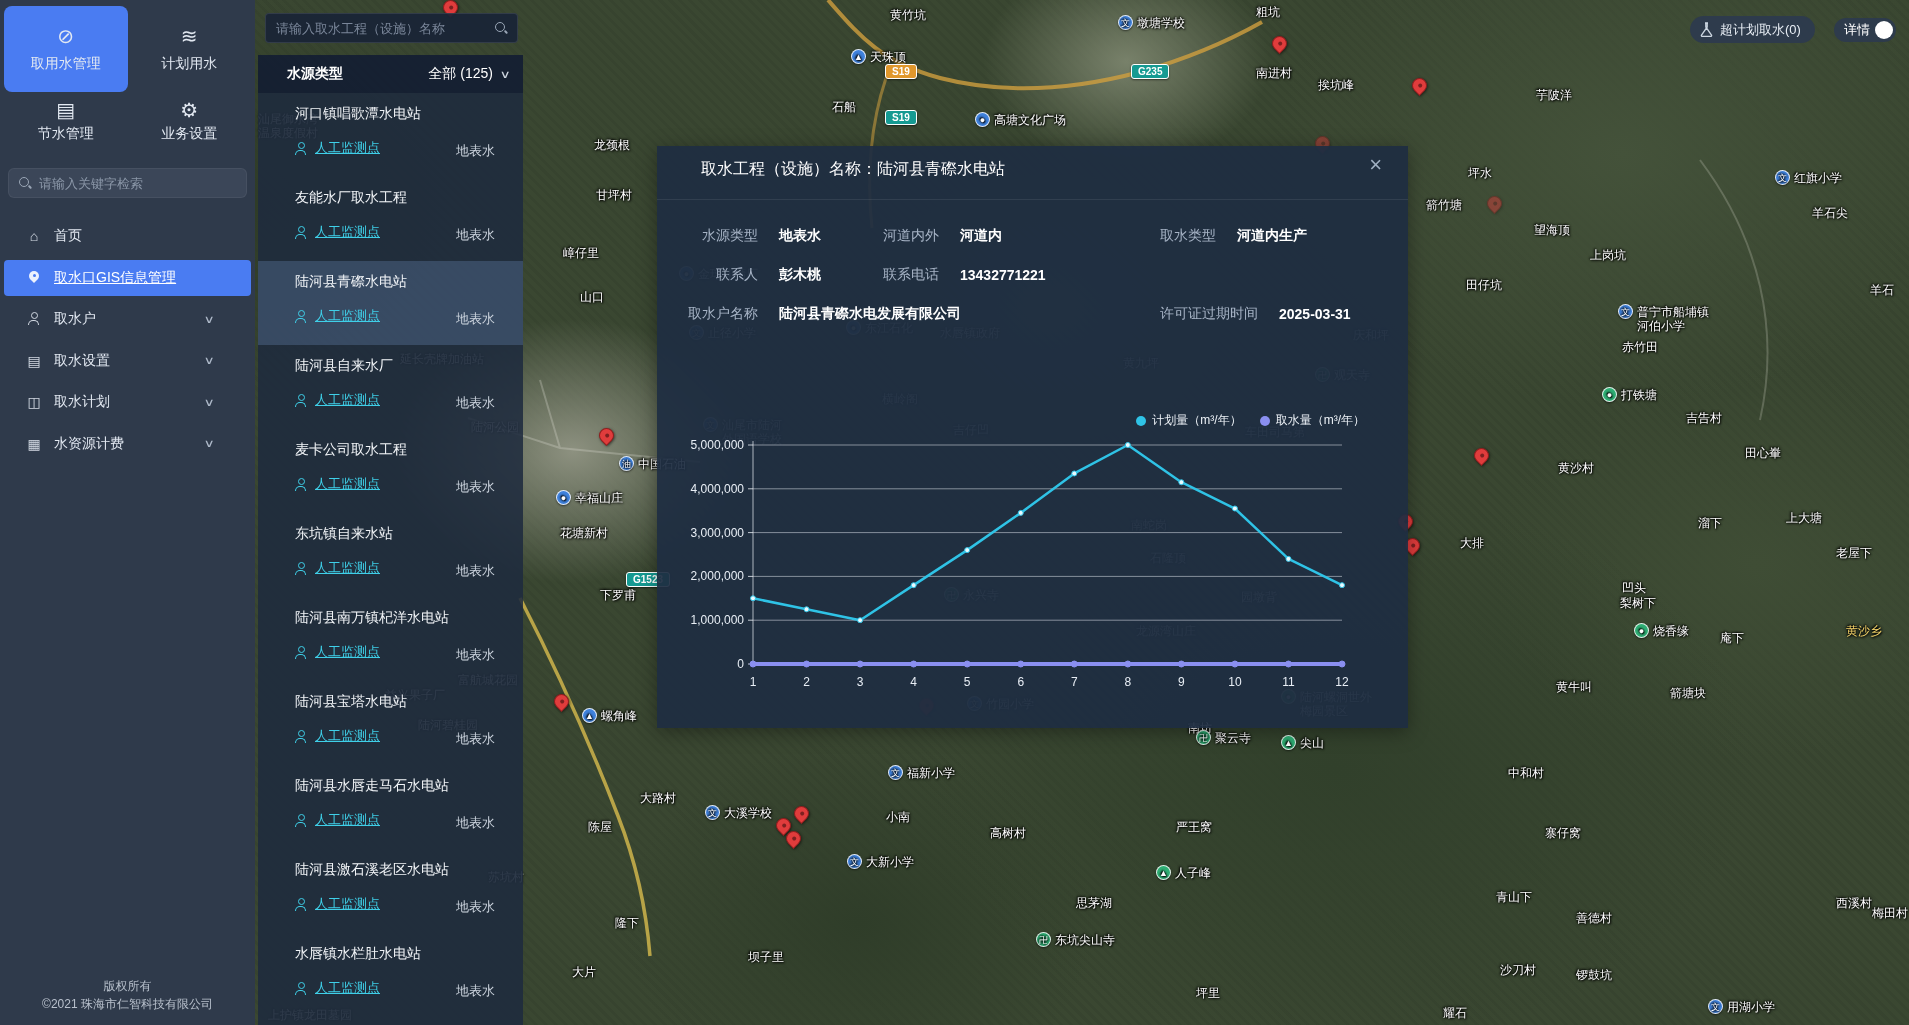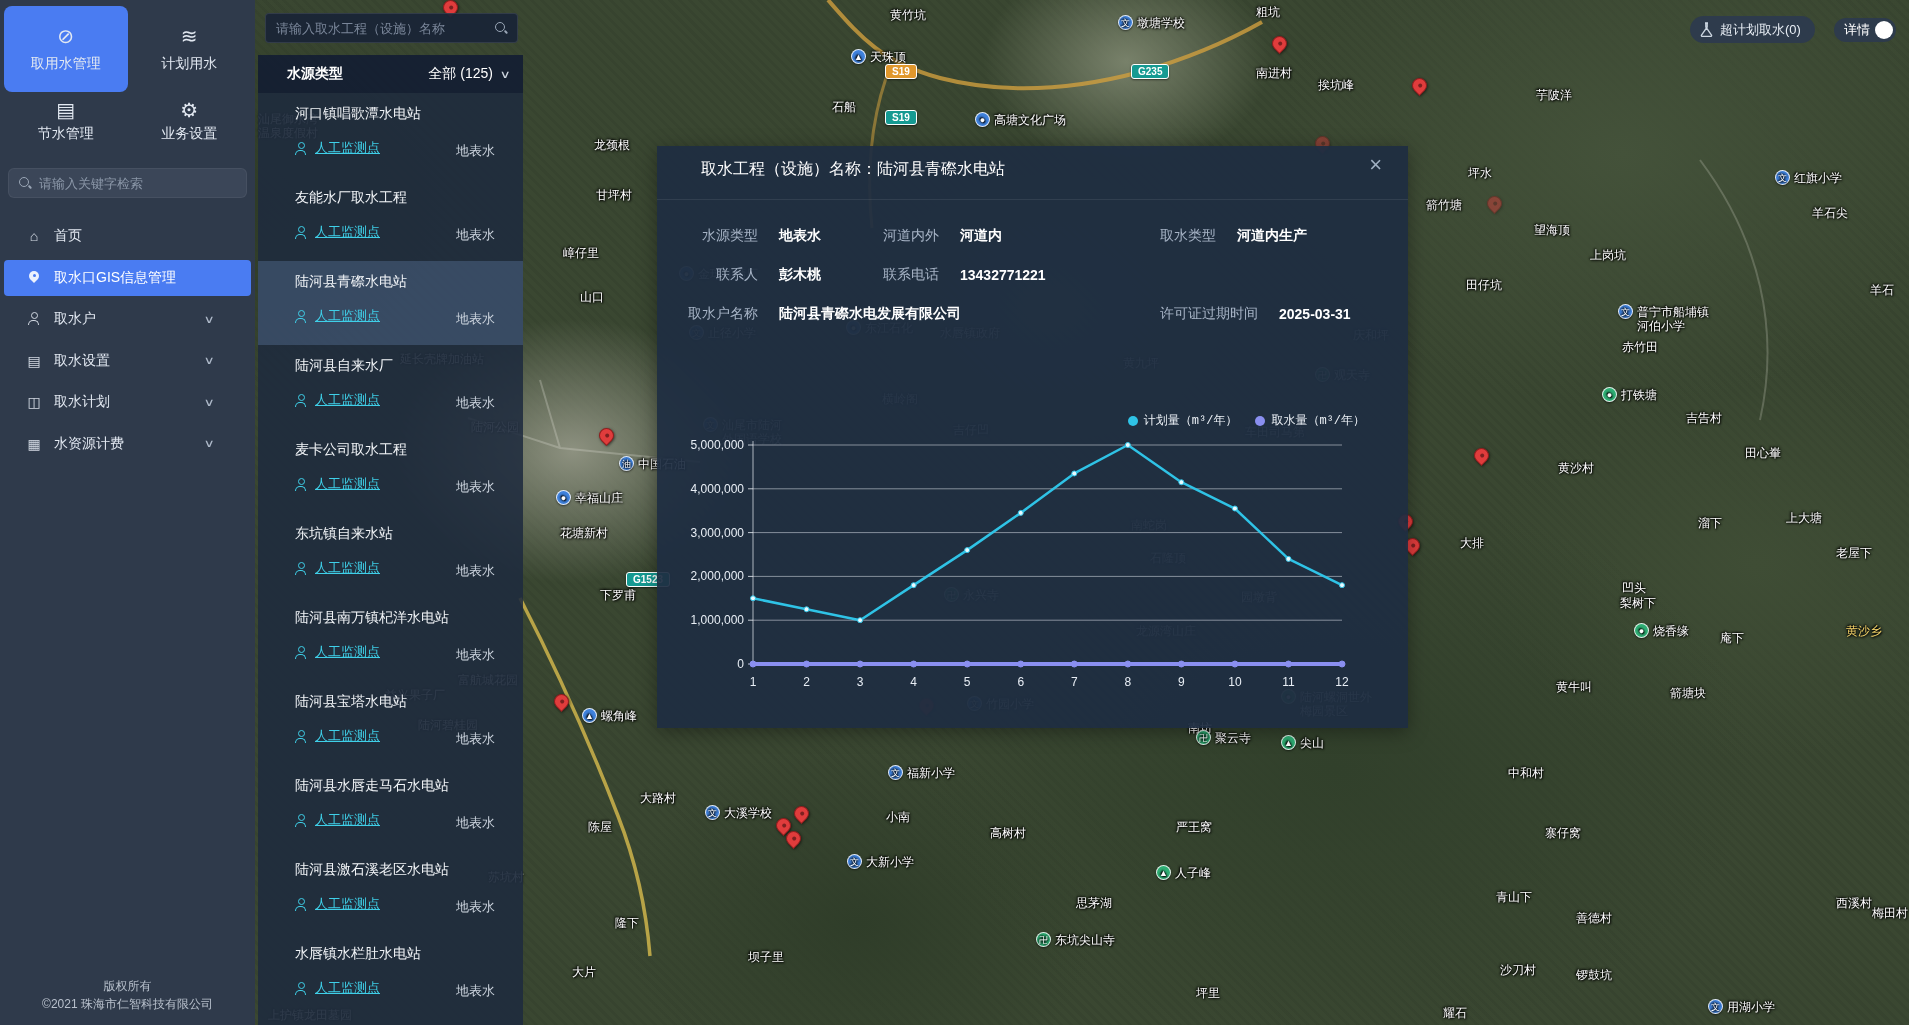--- a/index.html
+++ b/index.html
@@ -70,21 +70,21 @@
     color:#dfe6ef; font-size:13px; font-family:inherit; }
   #sb-search input::placeholder { color:#8b97a8; }
   .search-glyph { position:relative; width:12px; height:12px; flex:0 0 12px; }
   .search-glyph::before { content:""; position:absolute; left:0; top:0; width:8px; height:8px;
     border:1.6px solid #9aa6b6; border-radius:50%; }
   .search-glyph::after { content:""; position:absolute; left:8.5px; top:8.5px; width:4px; height:1.8px;
     background:#9aa6b6; transform:rotate(45deg); border-radius:1px; }
   #sb-menu { position:absolute; left:0; top:218px; width:255px; }
   .menu-item { position:absolute; left:4px; width:247px; height:36px; border-radius:4px;
     display:flex; align-items:center; font-size:14px; cursor:pointer; color:#e3e9f2; }
-  .menu-item.active { background:#4a7cf2; color:#fff; }
+  .menu-item.active { background:#4a7cf2; color:#fff;text-decoration:underline; }
   .mi-icon { width:16px; margin-left:22px; margin-right:12px; text-align:center; font-size:14px; opacity:.9; }
   .mi-chevron { position:absolute; right:38px; font-size:11px; color:#aeb9c9; transform:scaleX(1.4); }
   .icon-person { position:relative; display:inline-block; width:12px; height:12px; }
   .icon-person::before { content:""; position:absolute; top:0; left:2.5px; width:5px; height:5px;
     border:1.5px solid currentColor; border-radius:50%; }
   .icon-person::after { content:""; position:absolute; bottom:-1px; left:0; width:9px; height:4.5px;
     border:1.5px solid currentColor; border-bottom:none; border-radius:6px 6px 0 0; }
   .icon-pin { position:relative; display:inline-block; width:12px; height:12px; }
   .icon-pin::before { content:""; position:absolute; left:1px; top:0; width:10px; height:10px;
     background:currentColor; border-radius:50% 50% 50% 0; transform:rotate(-45deg); }
@@ -127,21 +127,21 @@
   #modal-details { position:absolute; left:0; top:70px; width:751px; }
   .drow { display:flex; align-items:center; height:39px; font-size:14px; }
   .dcell { display:flex; align-items:center; }
   .dc1 { width:226px; } .dc1 .dl { width:101px; text-align:right; }
   .dc2 { width:277px;align-items:center; }
   .dc3 { flex:1; }
   .dc-wide { width:503px; } .dc-wide .dl { width:101px; text-align:right; }
   .dl { color:#a7b4c6; }
   .dv { color:#fff; font-weight:600; margin-left:21px; }
   #legend { position:absolute; right:43px; top:266px; display:flex; gap:18px;
-    color:#eef3f8; font-size:12px; align-items:center;font-family:Liberation Mono, monospace; }
+    color:#eef3f8; font-size:12px; align-items:center; }
   .lg-item { display:flex; align-items:center; gap:6px; }
   .lg-dot { width:10px; height:10px; border-radius:50%; }
   #chart-svg { position:absolute; left:0; top:288px; }
 </style>
 </head>
 <body>
 <div id="stage">
 
   <div id="map">
     <svg id="roads" width="1909" height="1025">

